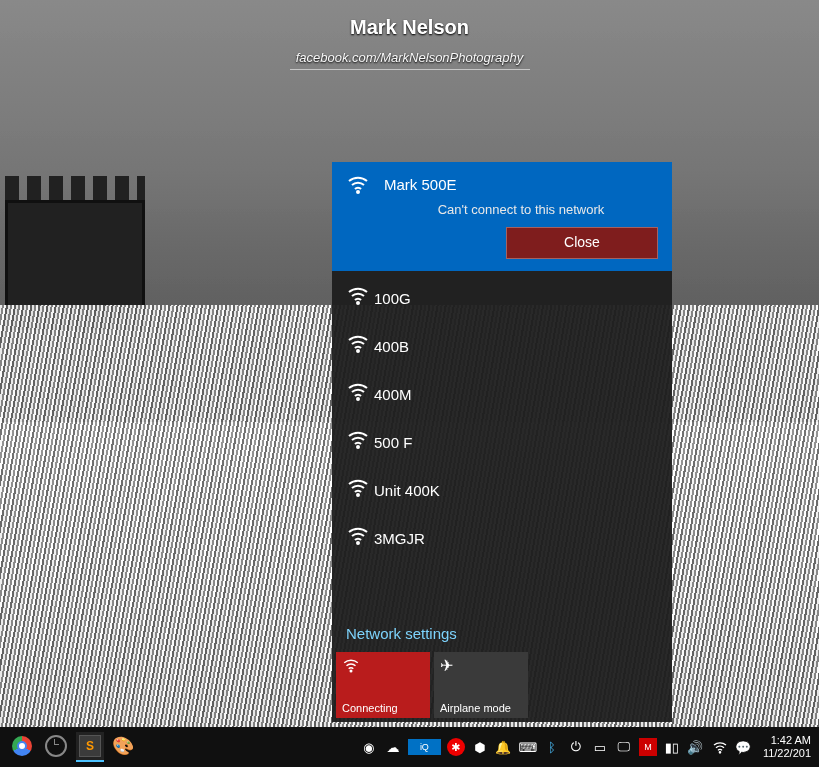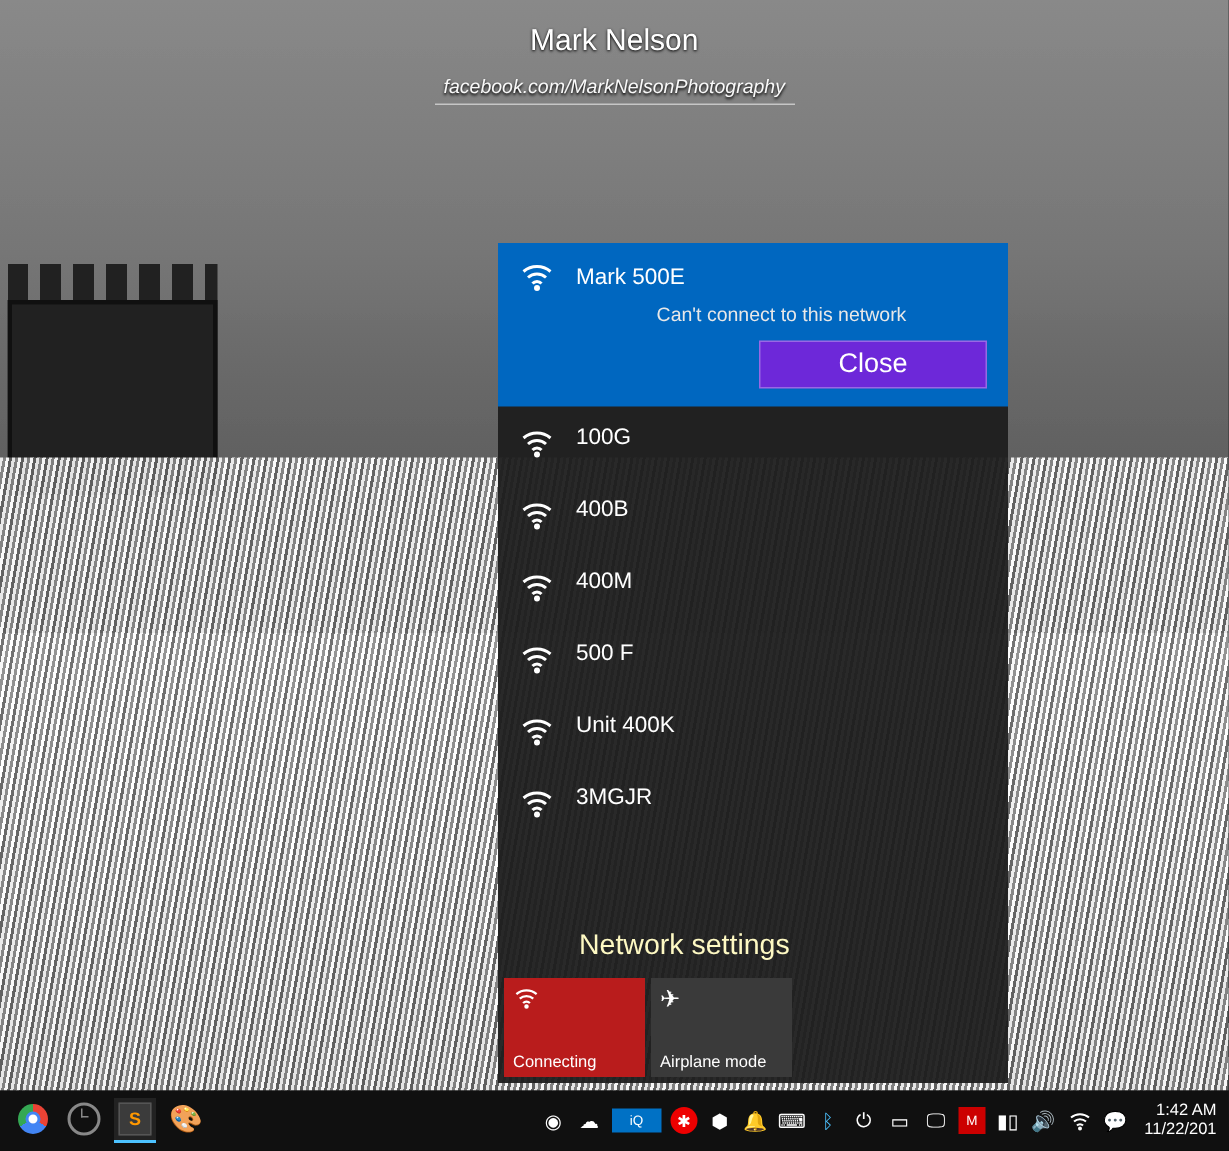--- a/index.html
+++ b/index.html
@@ -2,33 +2,33 @@
 <html><head>
 <meta charset="utf-8">
 <style>
   html,body{margin:0;padding:0;width:819px;height:767px;overflow:hidden;font-family:"Segoe UI",Arial,sans-serif;background:#000;}
   
   .wallpaper{position:absolute;inset:0;background:linear-gradient(#7d7d7d 0%,#6a6a6a 25%,#5a5a5a 40%,#d8d8d8 48%,#f0f0f0 55%,#999 70%,#222 100%);filter:grayscale(1) contrast(1.1);}
   .sky{position:absolute;top:0;left:0;right:0;height:55%;background:linear-gradient(#888 0%,#777 40%,#6a6a6a 60%,#555 100%);}
   .grass{position:absolute;bottom:40px;left:0;right:0;height:55%;background:repeating-linear-gradient(100deg,#eee 0 2px,#888 2px 4px,#fff 4px 6px,#666 6px 8px);opacity:.9}
   .castle{position:absolute;left:5px;top:200px;width:140px;height:130px;background:#2a2a2a;box-shadow:inset 0 0 0 3px #1a1a1a;}
   .castle::before{content:"";position:absolute;top:-24px;left:0;width:140px;height:24px;background:repeating-linear-gradient(90deg,#2a2a2a 0 14px,transparent 14px 22px);}
-  .wall-name{position:absolute;top:16px;width:100%;text-align:center;color:#fff;font-size:20px;font-weight:400;text-shadow:0 1px 2px #000;}
+  .wall-name{position:absolute;top:16px;width:100%;text-align:center;color:#fff;font-size:20px;font-weight:700;text-shadow:0 1px 2px #000;}
   .wall-sub{position:absolute;top:50px;width:100%;text-align:center;color:#eee;font-size:13px;font-style:italic;text-shadow:0 1px 2px #000;}
   .wall-sub::after{content:"";display:block;width:240px;height:1px;background:rgba(255,255,255,.5);margin:4px auto 0;}
   
   .flyout{position:absolute;top:162px;left:332px;width:340px;height:560px;background:rgba(30,30,30,.95);color:#fff;display:flex;flex-direction:column;}
   .net-selected{background:#0067c0;padding:10px 14px 12px;}
-  .net-row{display:flex;align-items:flex-start;gap:14px;padding:12px 14px;}
+  .net-row{display:flex;align-items:flex-end;gap:4px;padding:12px 14px;}
   .wifi-icon svg{width:24px;height:24px;display:block;}
   .net-name{font-size:15px;}
   .net-msg{margin:6px 0 10px 38px;font-size:13px;color:#e8e8e8;text-align:center;}
-  .close-btn{margin-left:auto;display:block;width:150px;height:30px;background:#6d28d9;border:1px solid rgba(255,255,255,.3);color:#fff;font-size:18px;text-align:center;line-height:28px;cursor:pointer;}
+  .close-btn{margin-left:auto;display:block;width:150px;height:30px;background:#7f1d1d;border:1px solid rgba(255,255,255,.3);color:#fff;font-size:14px;text-align:center;line-height:28px;cursor:pointer;}
   .net-list{flex:1;overflow:hidden;}
-  .settings-link{color:#fef9c3;font-size:19px;padding:8px 14px 10px;cursor:pointer;margin-left:40px;}
+  .settings-link{color:#7dd3fc;font-size:15px;padding:8px 14px 10px;cursor:pointer;}
   .tiles{display:flex;gap:4px;padding:0 4px 4px;}
   .tile{width:82px;height:58px;padding:4px 6px;font-size:11px;color:#fff;display:flex;flex-direction:column;justify-content:space-between;cursor:pointer;}
   .tile.active{background:#b91c1c;}
   .tile.inactive{background:#3a3a3a;}
   .tile .t-icon{font-size:16px;}
   
   .taskbar{position:absolute;bottom:0;left:0;right:0;height:40px;background:#101010;display:flex;align-items:center;color:#fff;font-size:11px;}
   .tb-left{display:flex;align-items:center;gap:6px;padding-left:8px;}
   .tb-app{width:28px;height:28px;display:flex;align-items:center;justify-content:center;cursor:pointer;border-bottom:2px solid transparent;}
   .tb-app.running{border-bottom-color:#4cc2ff;background:rgba(255,255,255,.08);}

